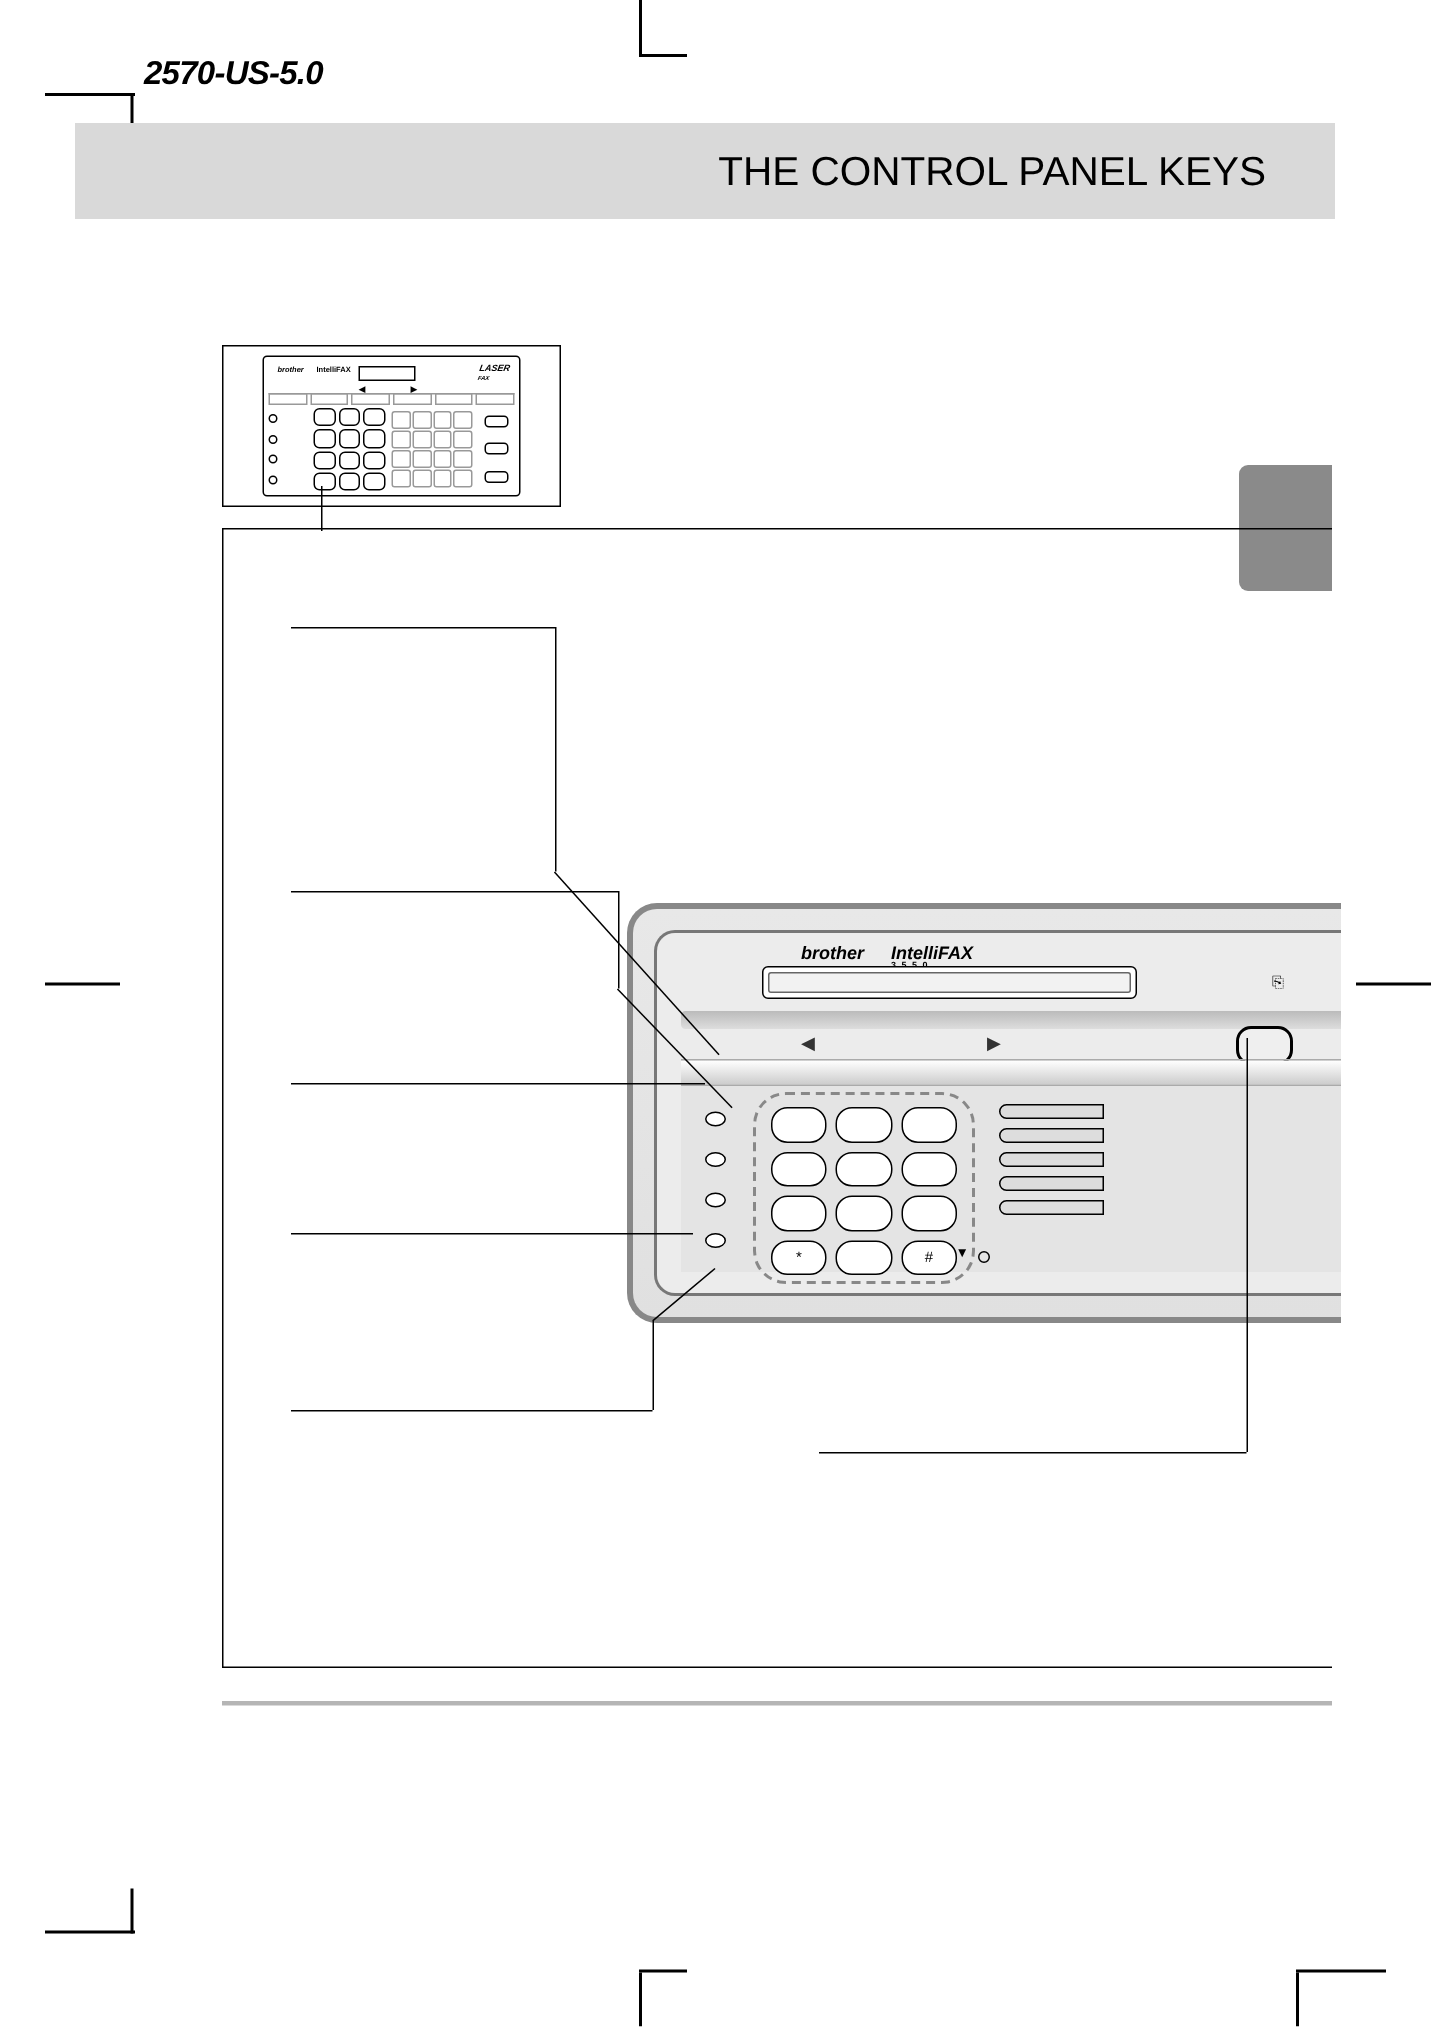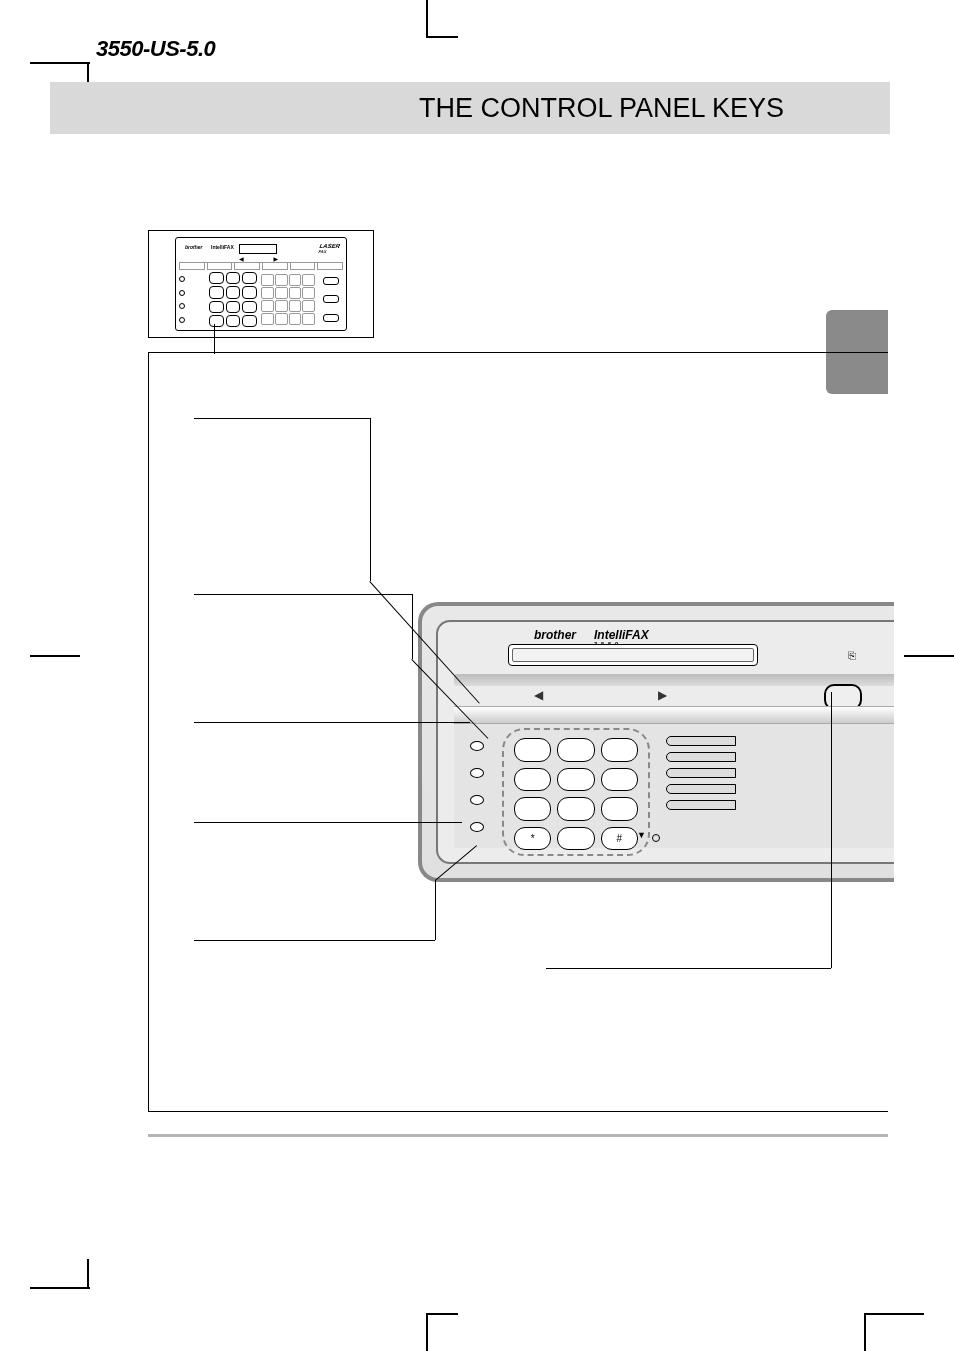--- a/index.html
+++ b/index.html
@@ -34,26 +34,26 @@
     font-weight: bold;
     font-size: 22px;
     letter-spacing: -0.5px;
   }
 
   .header-band {
     position: absolute;
     top: 82px;
     left: 50px;
     width: 840px;
-    height: 52px;
+    height: 64px;
     background: #d9d9d9;
     display: flex;
     align-items: center;
     justify-content: flex-end;
-    padding-right: 106px;
+    padding-right: 46px;
   }
   .header-band h1 {
     font-size: 27px;
     font-weight: normal;
     letter-spacing: 0px;
   }
 
   .side-tab {
     position: absolute;
     top: 310px;
@@ -259,21 +259,21 @@
 <div class="crop-mark tl-corner-v"></div>
 <div class="crop-mark ml-left"></div>
 <div class="crop-mark mr-right"></div>
 <div class="crop-mark bl-corner-h"></div>
 <div class="crop-mark bl-corner-v"></div>
 <div class="crop-mark br-h"></div>
 <div class="crop-mark br-v"></div>
 <div class="crop-mark bc-h"></div>
 <div class="crop-mark bc-v"></div>
 
-<div class="doc-id">3550-US-5.0</div>
+<div class="doc-id">2570-US-5.0</div>
 
 <div class="header-band">
   <h1>THE CONTROL PANEL KEYS</h1>
 </div>
 
 <div class="side-tab"></div>
 
 <div class="thumbnail">
   <div class="thumb-inner">
     <div class="thumb-top">

